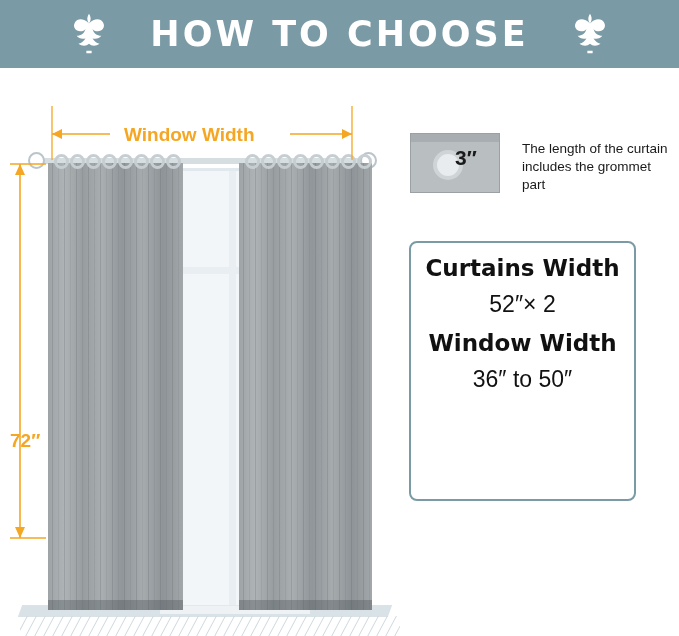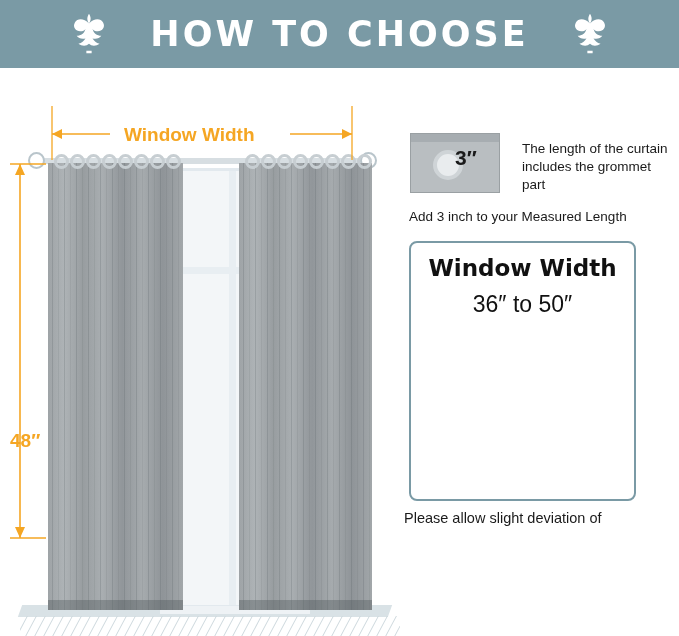--- a/index.html
+++ b/index.html
@@ -477,33 +477,33 @@
       <polygon points="20,470 15,459 25,459" fill="#f5a623"></polygon>
       <line x1="10" y1="96" x2="46" y2="96" stroke="#f5a623" stroke-width="1.3"></line>
       <line x1="10" y1="470" x2="46" y2="470" stroke="#f5a623" stroke-width="1.3"></line>
 
       <line x1="457" y1="70" x2="457" y2="118" stroke="#222" stroke-width="1.5"></line>
       <polygon points="457,68 452,79 462,79" fill="#222"></polygon>
       <polygon points="457,120 452,109 462,109" fill="#222"></polygon>
     </svg>
 
     <div class="measure-label width-label">Window Width</div>
-    <div class="measure-label height-label">48″</div>
+    <div class="measure-label height-label">72″</div>
 
     <div class="grommet-photo">
       <div class="topband"></div>
       <div class="ring"></div>
     </div>
     <div class="three-inch">3″</div>
     <div class="note-right">The length of the curtain includes the grommet part</div>
-    <div class="add-note">Add 3 inch to your Measured Length</div>
 
     <div class="card">
+      <div class="card-title">Curtains Width</div>
+      <div class="card-value">52″× 2</div>
       <div class="card-title2">Window Width</div>
       <div class="card-range">36″ to 50″</div>
     </div>
 
     <div class="disclaimer">
-      <div>Please allow slight deviation of</div>
     </div>
 
   </div>
 </div>
 
 </body></html>

